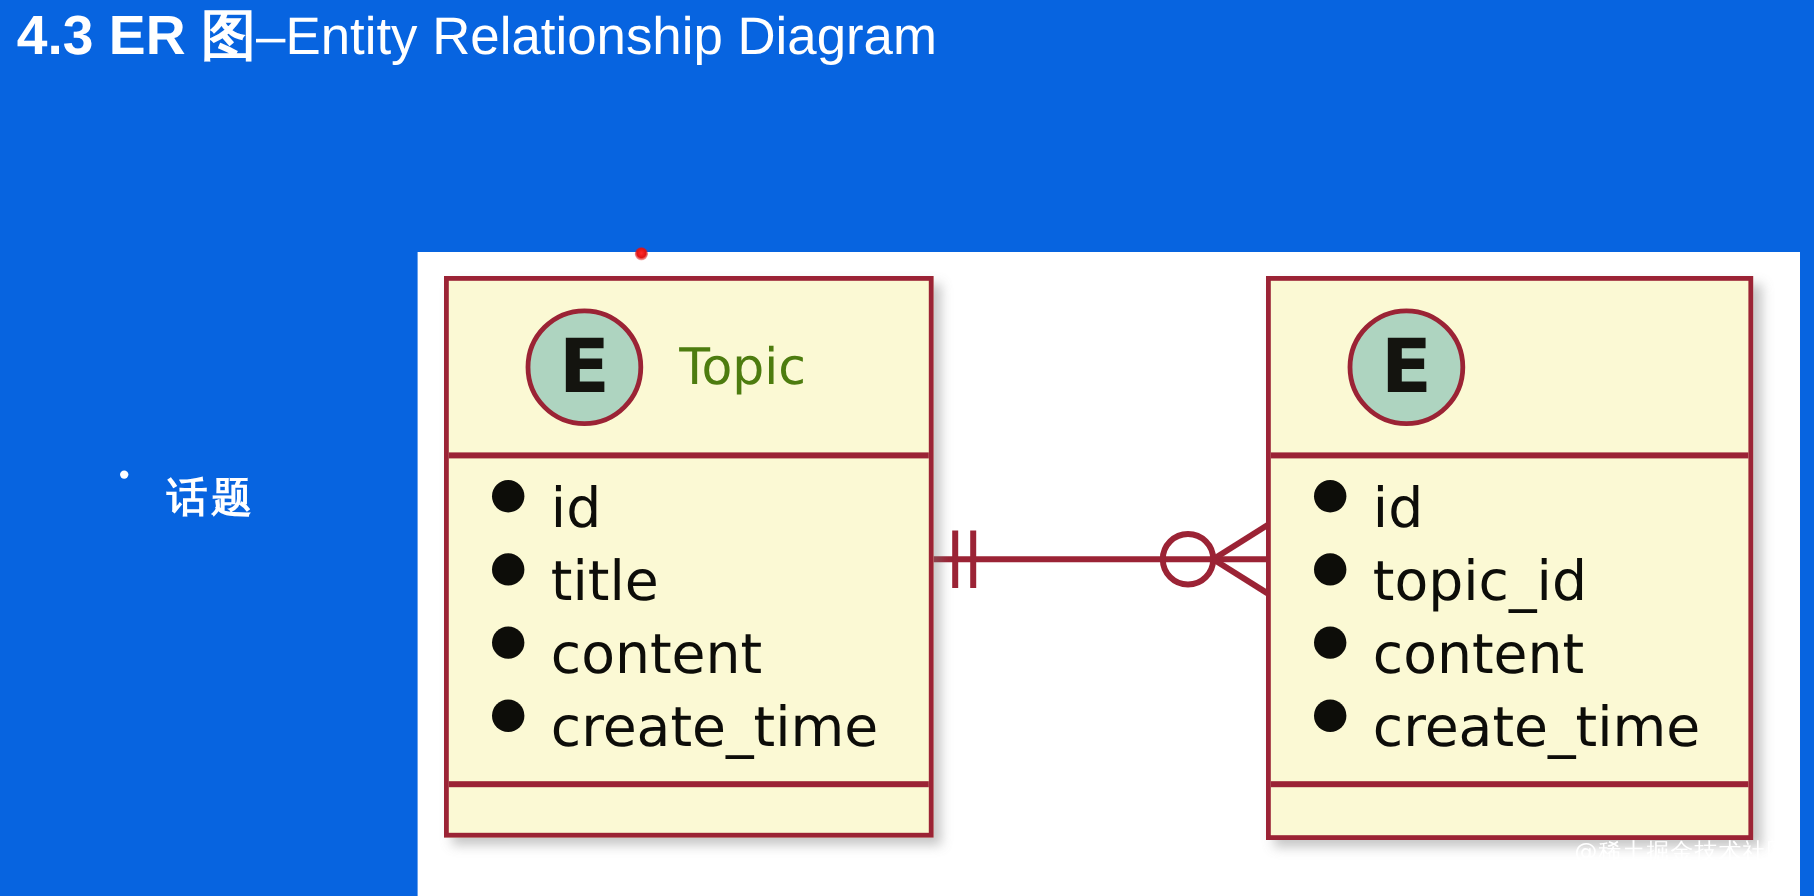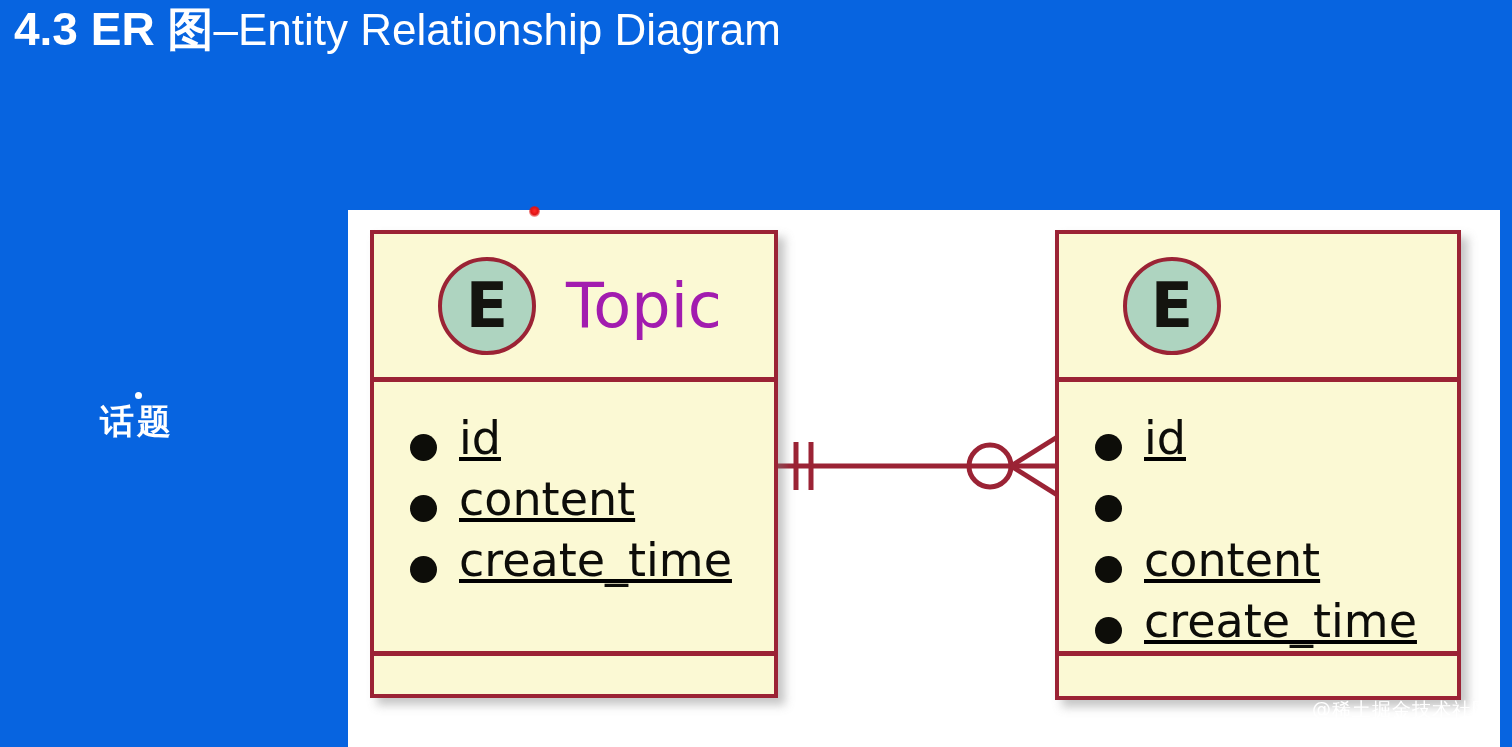--- a/index.html
+++ b/index.html
@@ -27,22 +27,22 @@
   #slide-title .t-light{
     font-size:44px; font-weight:300;
   }
 
   
   #bullets{
     position:absolute; left:100px; top:392px;
     color:#ffffff;
   }
   .bullet-row{
-    display:flex; align-items:flex-end;
-    height:46px; margin-bottom:58px;flex-direction:column;
+    display:flex; align-items:flex-start;
+    height:46px; margin-bottom:58px;
   }
   .bullet-dot{
     width:7px; height:7px; border-radius:50%;
     background:#ffffff; margin-right:32px;
     flex:0 0 auto;
   }
   .bullet-text{
     font-size:34px; font-weight:700; letter-spacing:3px;
     font-family:"DejaVu Sans", sans-serif;
   }
@@ -89,35 +89,34 @@
     display:flex; align-items:center; justify-content:center;
     flex:0 0 auto;
   }
   .e-badge-letter{
     font-size:62px; font-weight:700; color:#14140f;
     font-family:"DejaVu Sans", sans-serif;
     line-height:1;
   }
   .entity-name{
     margin-left:30px;
-    font-size:62px; color:#a21caf; font-weight:400;
+    font-size:42px; color:#4d7c0f; font-weight:400;
     font-family:"DejaVu Sans", sans-serif;
     line-height:1;
   }
 
   .entity-fields{
     padding:18px 0 0 36px;
     height:274px;
     box-sizing:border-box;
     border-bottom:5px solid #9b2335;
   }
   .field-row{
-    display:flex; align-items:flex-end;
+    display:flex; align-items:flex-start;
     height:61px;
-    text-decoration:underline;
   }
   .field-dot{
     width:27px; height:27px; border-radius:50%;
     background:#0d0d09; margin-right:22px;
     flex:0 0 auto;
   }
   .field-name{
     font-size:46px; color:#0d0d09; font-weight:400;
     font-family:"DejaVu Sans", sans-serif;
     line-height:1;
@@ -166,20 +165,24 @@
     </div>
     <span class="entity-name">Topic</span>
   </div>
   <div class="entity-fields">
     <div class="field-row">
       <span class="field-dot"></span>
       <span class="field-name">id</span>
     </div>
     <div class="field-row">
       <span class="field-dot"></span>
+      <span class="field-name">title</span>
+    </div>
+    <div class="field-row">
+      <span class="field-dot"></span>
       <span class="field-name">content</span>
     </div>
     <div class="field-row">
       <span class="field-dot"></span>
       <span class="field-name">create_time</span>
     </div>
   </div>
   <div class="entity-footer"></div>
 </div>
 
@@ -189,20 +192,21 @@
       <span class="e-badge-letter">E</span>
     </div>
   </div>
   <div class="entity-fields">
     <div class="field-row">
       <span class="field-dot"></span>
       <span class="field-name">id</span>
     </div>
     <div class="field-row">
       <span class="field-dot"></span>
+      <span class="field-name">topic_id</span>
     </div>
     <div class="field-row">
       <span class="field-dot"></span>
       <span class="field-name">content</span>
     </div>
     <div class="field-row">
       <span class="field-dot"></span>
       <span class="field-name">create_time</span>
     </div>
   </div>

